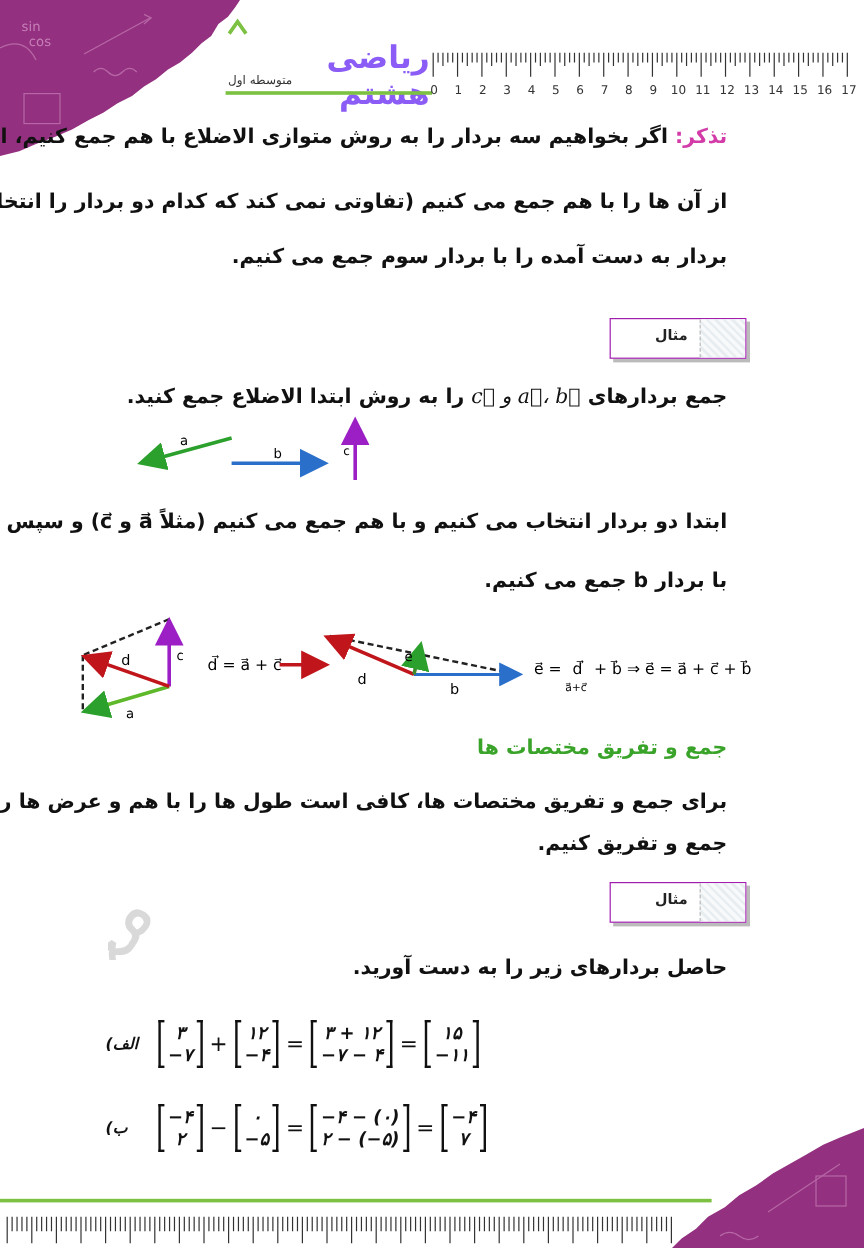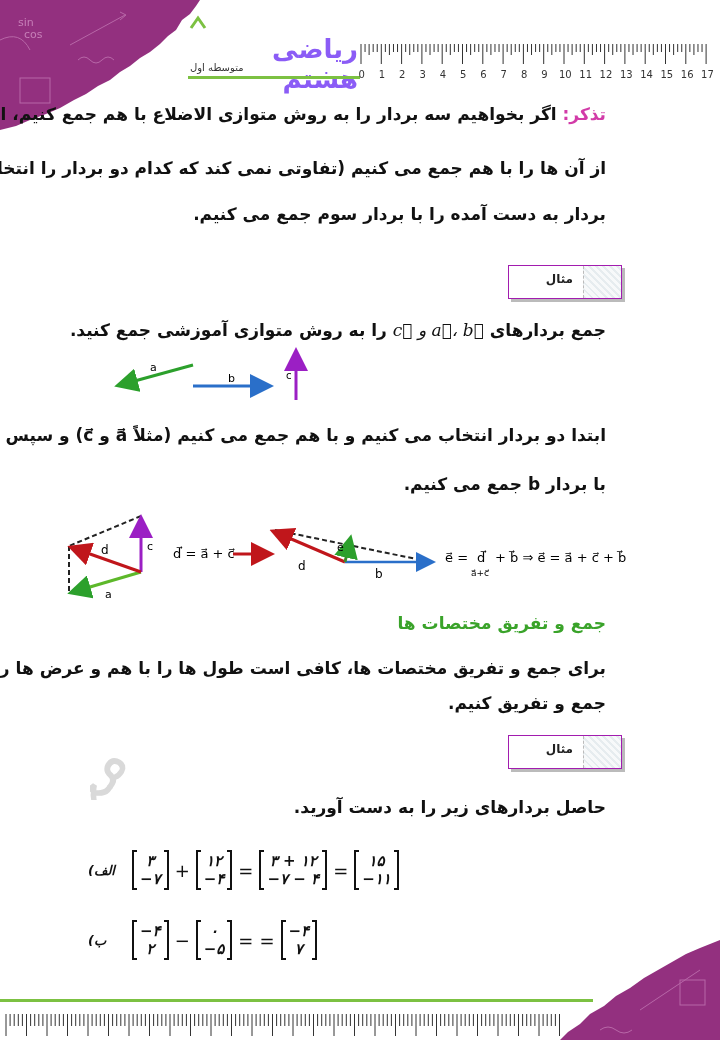--- a/index.html
+++ b/index.html
@@ -193,21 +193,21 @@
 <div class="rtl" style="top:204px;">بردار به دست آمده را با بردار سوم جمع می کنیم.</div>
 
 <div class="example-box" style="top:265px;">
   <div class="pattern"></div>
   <div class="label">مثال</div>
 </div>
 
 <div class="rtl" style="top:320px;">
   <span>جمع بردارهای</span>
   <span class="vec">a⃗، b⃗ و c⃗</span>
-  <span>را به روش متوازی آموزشی جمع کنید.</span>
+  <span>را به روش ابتدا الاضلاع جمع کنید.</span>
 </div>
 
 <svg style="position:absolute;left:108px;top:345px;" width="200" height="60" viewBox="0 0 200 60">
   <defs>
     <marker id="hG" markerWidth="8" markerHeight="8" refX="6" refY="4" orient="auto">
         <path d="M0,0 L8,4 L0,8 Z" fill="#2ca02c"></path>
       </marker>
     <marker id="hB" markerWidth="8" markerHeight="8" refX="6" refY="4" orient="auto">
         <path d="M0,0 L8,4 L0,8 Z" fill="#2a6fc9"></path>
       </marker>
@@ -296,20 +296,24 @@
   <span class="mat">
       <span>−۴</span>
       <span>۲</span>
     </span>
   <span class="op">−</span>
   <span class="mat">
       <span>۰</span>
       <span>−۵</span>
     </span>
   <span class="op">=</span>
+  <span class="mat">
+      <span>−۴ − (۰)</span>
+      <span>۲ − (−۵)</span>
+    </span>
   <span class="op">=</span>
   <span class="mat">
       <span>−۴</span>
       <span>۷</span>
     </span>
 </div>
 
 <div class="green-line-bottom"></div>
 <svg class="ruler-bottom" viewBox="0 0 560 28">
   <g id="ruler-ticks-bottom" stroke="#333" stroke-width="1">

